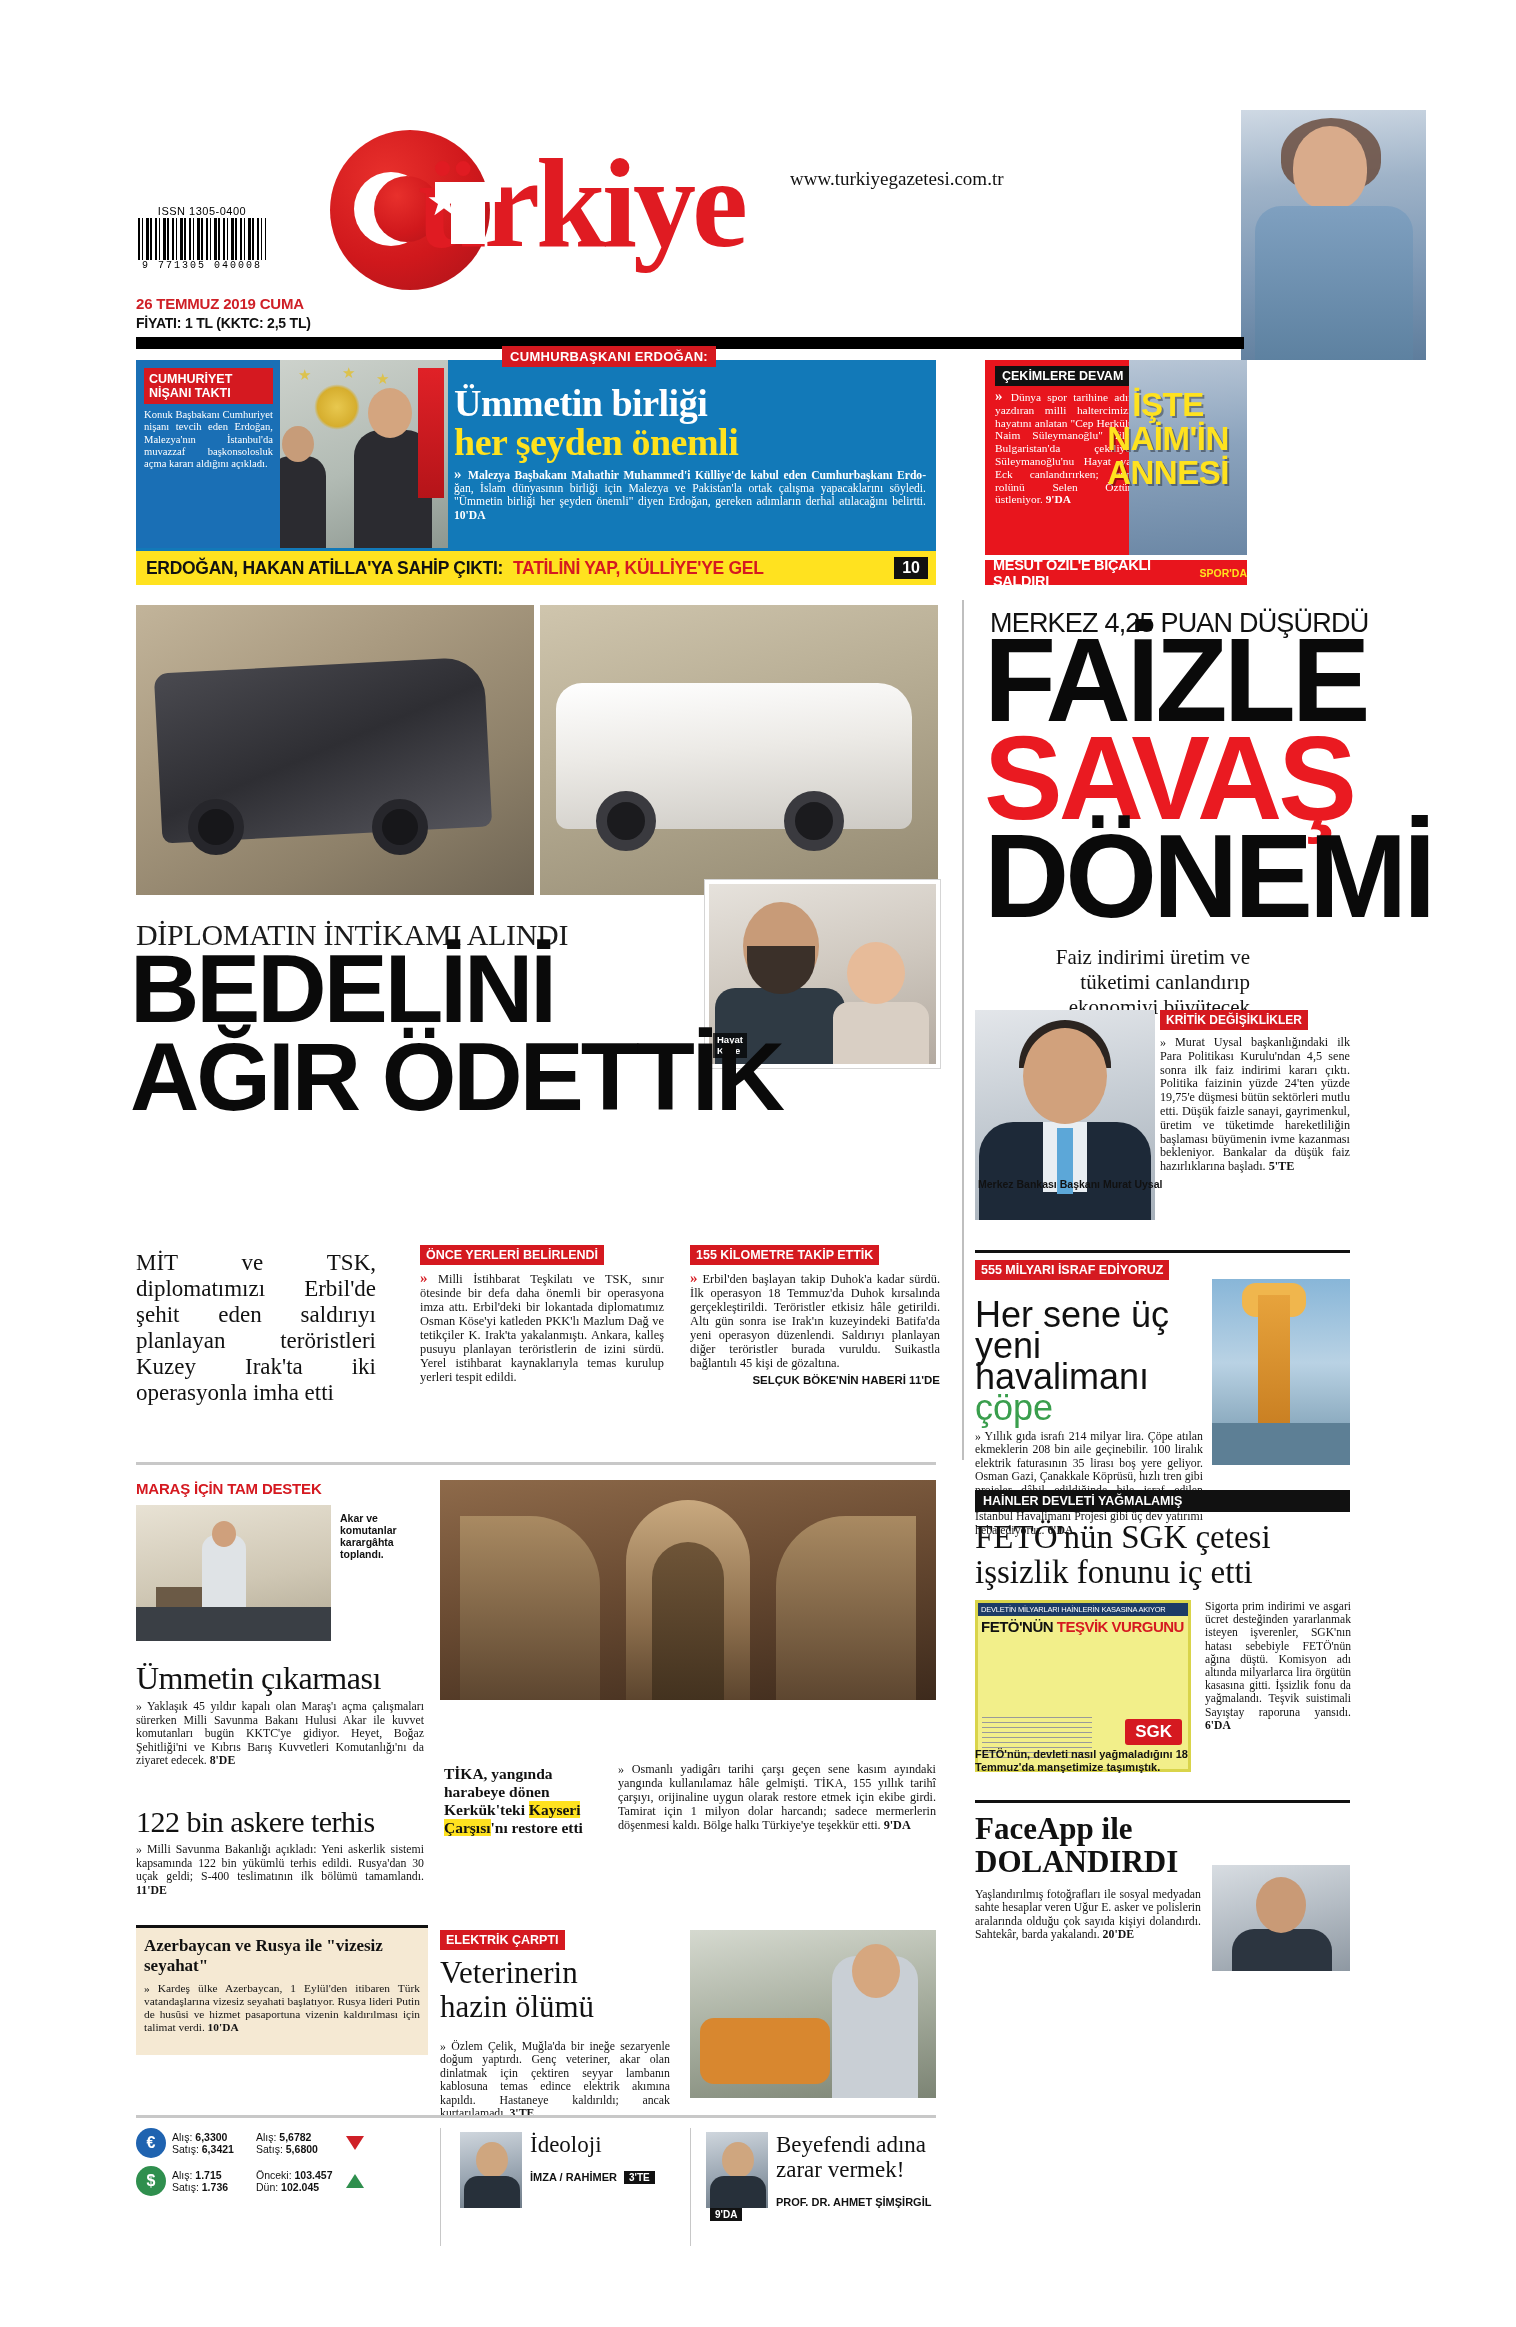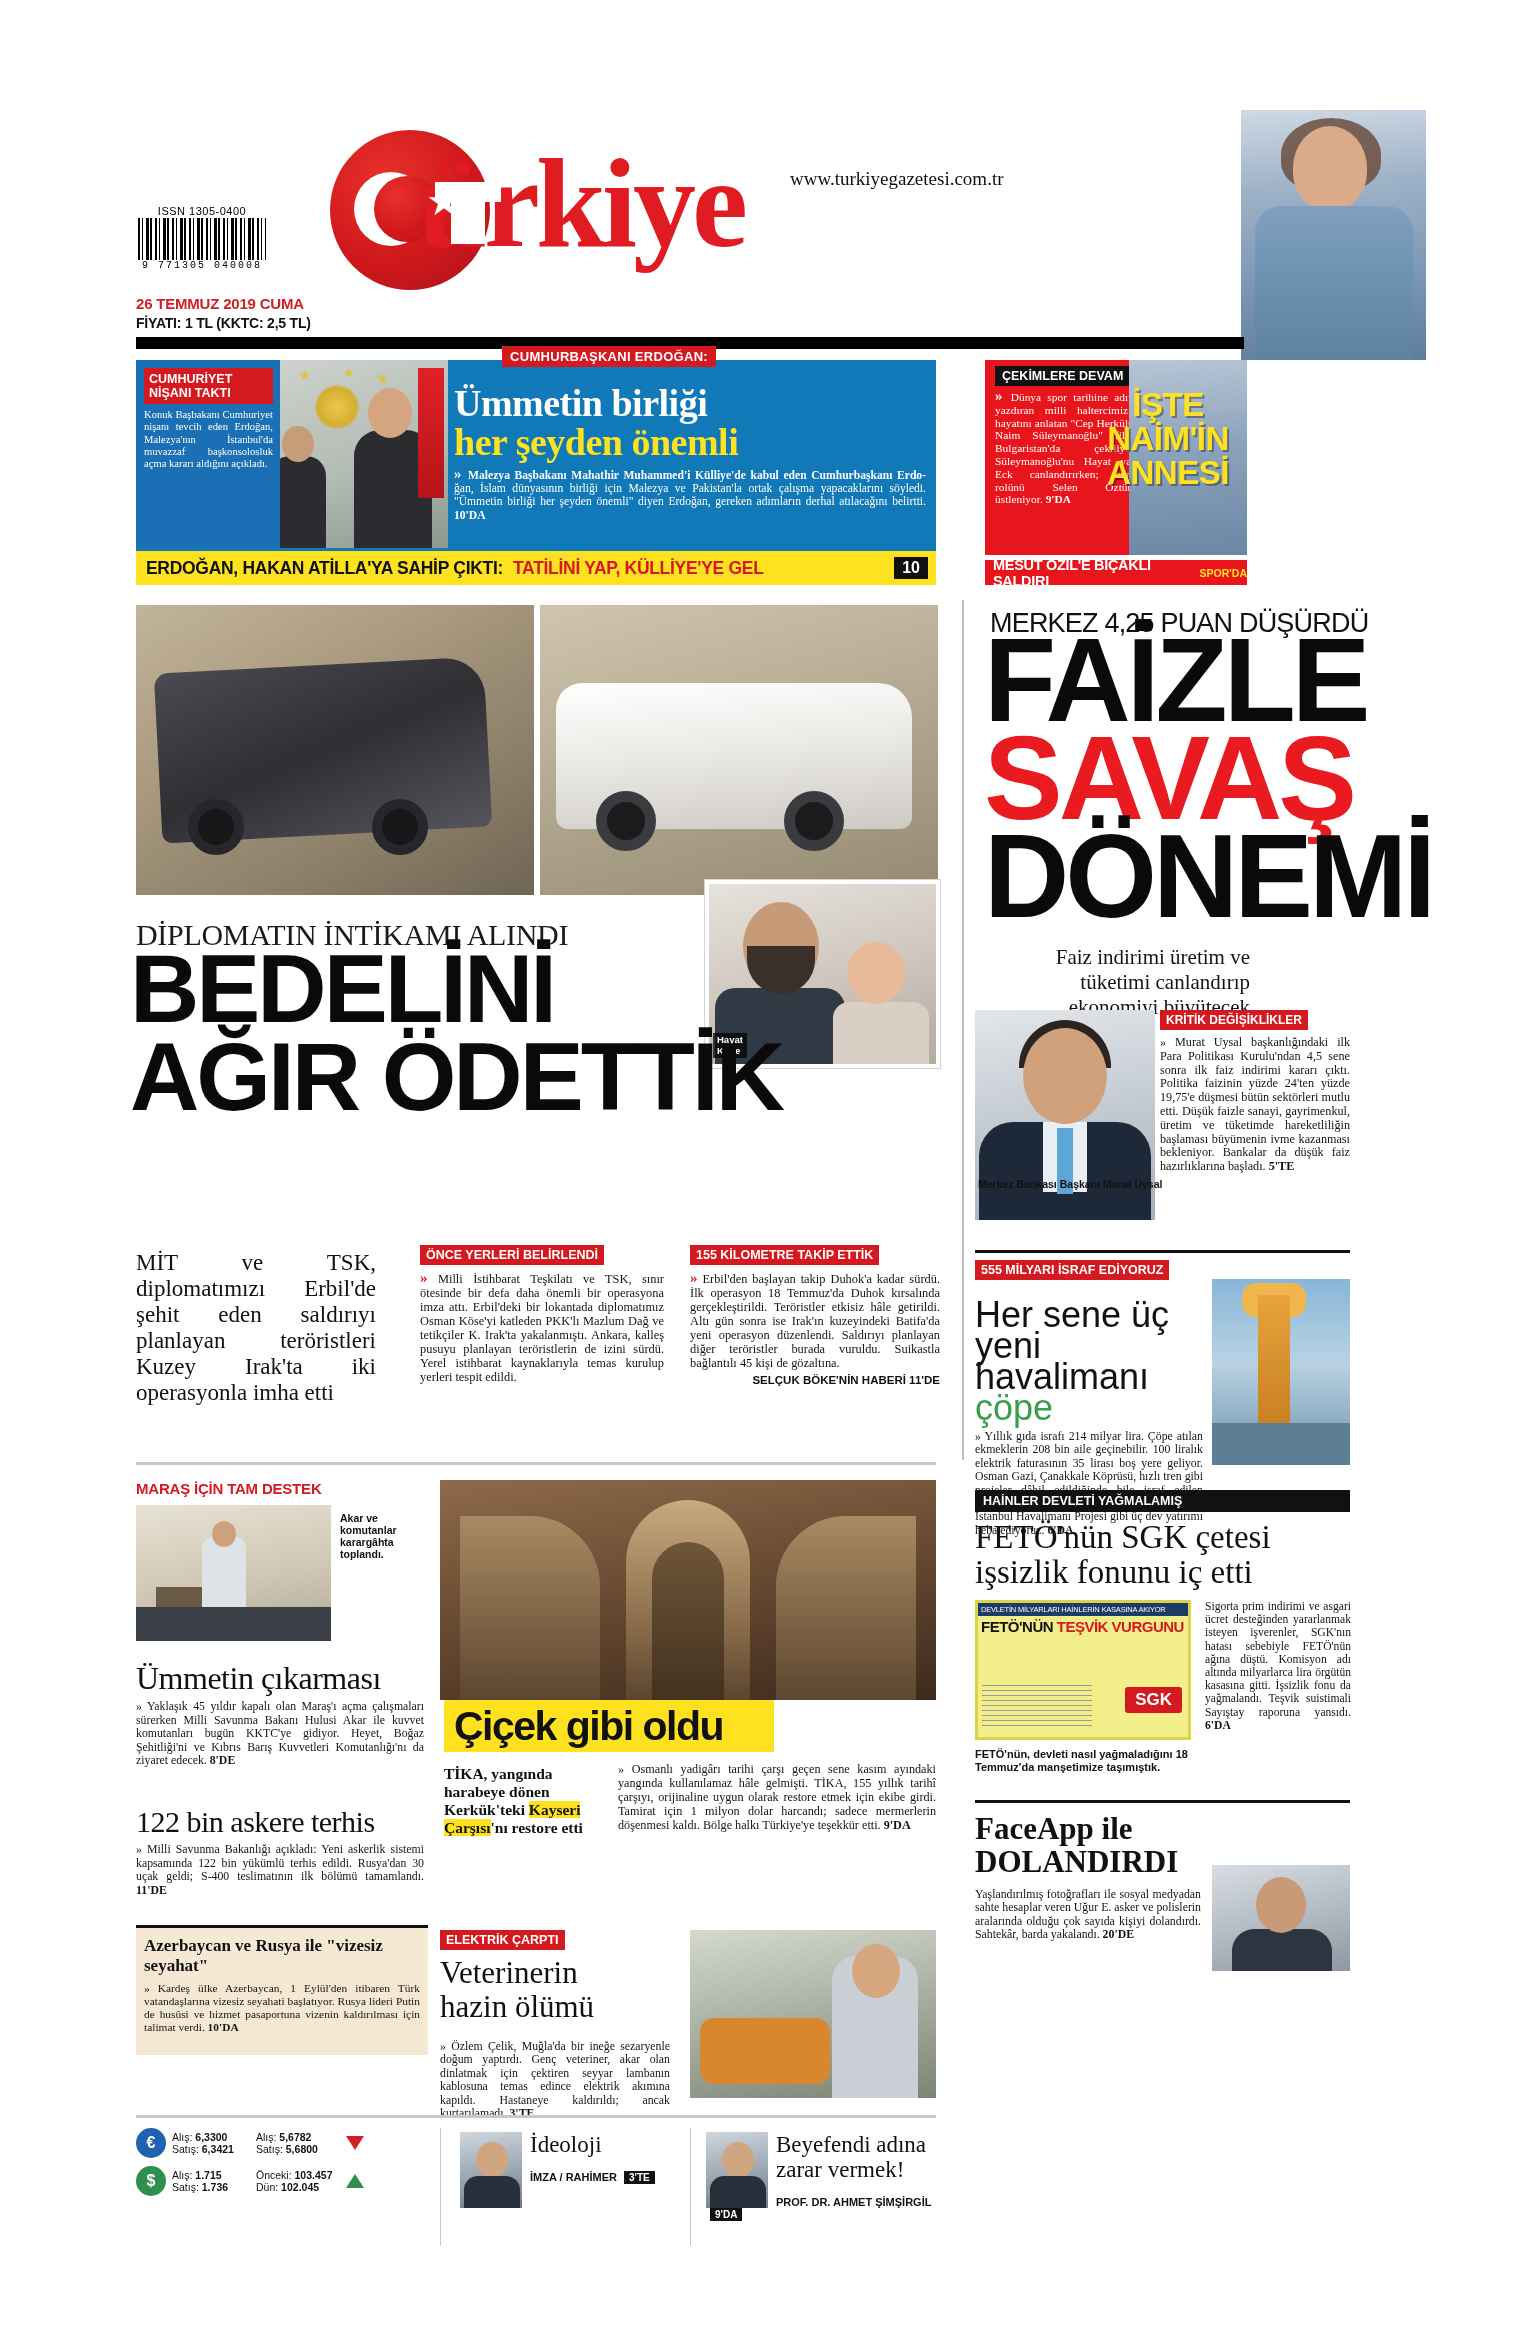--- a/index.html
+++ b/index.html
@@ -517,21 +517,21 @@
     font-weight: bold; font-size: 12.5px; margin-left: 8px;
   }
   .feto-head {
     position: absolute; left: 975px; top: 1520px;
     width: 375px;
     font-family: "Liberation Serif", serif;
     font-size: 33px; line-height: 35px; color: #111;
   }
   .feto-clip {
     position: absolute; left: 975px; top: 1600px;
-    width: 216px; height: 140px;
+    width: 216px; height: 172px;
     background: #f2ef8a; border: 3px solid #d9d44a;
     overflow: hidden;
   }
   .feto-clip .clip-top {
     background: #1c3b66; color: #fff;
     font-family: "Liberation Sans", sans-serif;
     font-size: 7.5px; padding: 2px 3px; letter-spacing: -.2px;
   }
   .feto-clip .clip-head {
     font-family: "Liberation Sans", sans-serif;
@@ -1070,21 +1070,20 @@
       <b>10'DA</b>
     </div>
   </div>
 
   <div class="cicek-photo">
     <div class="vault-l"></div>
     <div class="vault-r"></div>
     <div class="arch"></div>
     <div class="arch2"></div>
   </div>
-  <div class="cicek-head">Çiçek gibi oldu</div>
   <div class="cicek-left">
     <span>TİKA, yangında harabeye dönen Kerkük'teki </span><span class="hl">Kayseri Çarşısı</span><span>'nı restore etti</span>
   </div>
   <div class="cicek-right">
     <span class="qm">»</span>
     <span>Osmanlı yadigârı tarihi çarşı geçen sene kasım ayındaki yangında kullanılamaz hâle gelmişti. TİKA, 155 yıllık tarihî çarşıyı, orijinaline uygun olarak restore etmek için ekibe girdi. Tamirat için 1 milyon dolar harcandı; sadece mermerlerin döşenmesi kaldı. Bölge halkı Türkiye'ye teşekkür etti.</span>
     <b>9'DA</b>
   </div>
 
   <div class="elektrik-tag">ELEKTRİK ÇARPTI</div>

